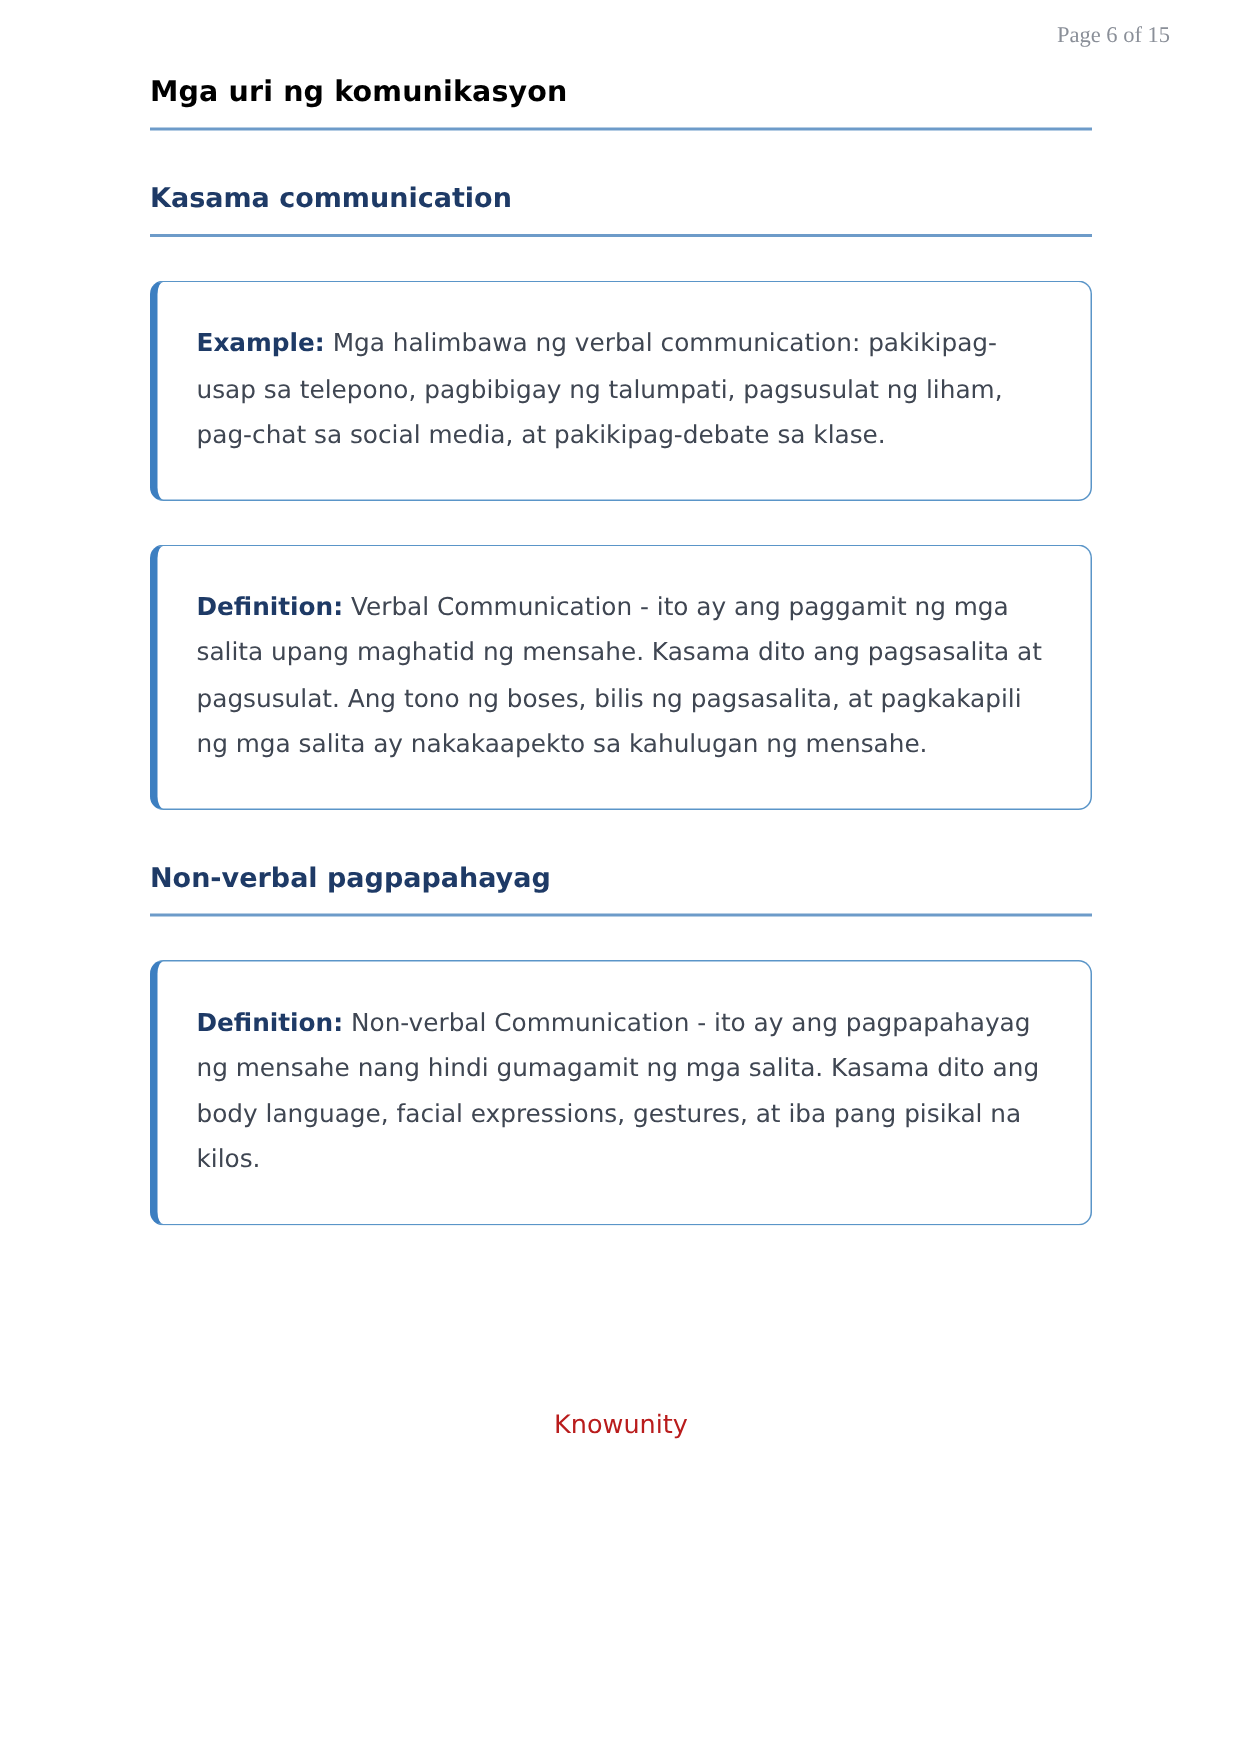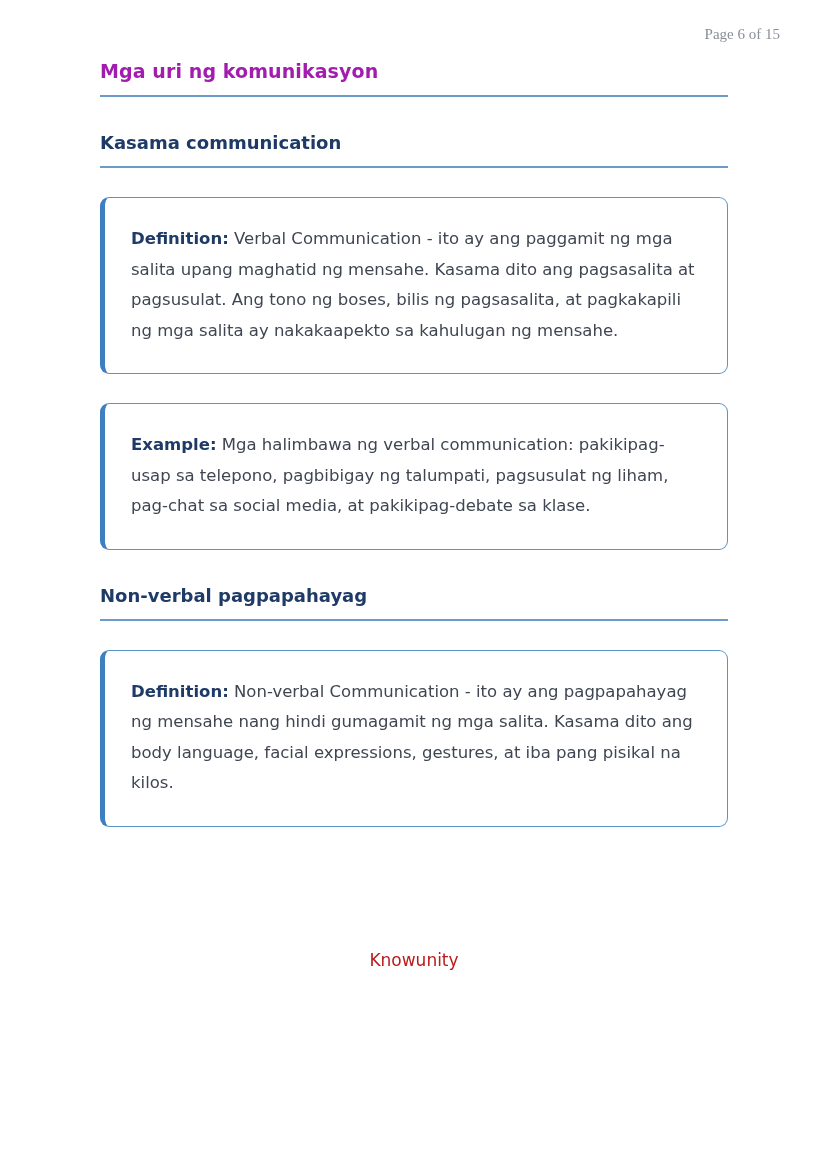--- a/index.html
+++ b/index.html
@@ -1,21 +1,21 @@
 <!DOCTYPE html>
 <html><head>
 <meta charset="utf-8">
 <style>
   * { margin: 0; padding: 0; box-sizing: border-box; }
   html, body { background: #ffffff; }
   .page {
     position: relative;
     width: 828px;
     height: 976px;
-    margin: 10px auto;
+    margin: 0 auto;
     background: #ffffff;
     font-family: "DejaVu Sans", "Liberation Sans", sans-serif;
     color: #3f4652;
     overflow: hidden;
   }
   .page-number {
     position: absolute;
     top: 16px;
     right: 48px;
     font-family: "Liberation Serif", "DejaVu Serif", serif;
@@ -24,21 +24,21 @@
   }
   .content {
     position: absolute;
     top: 50px;
     left: 100px;
     width: 628px;
   }
   h1.doc-title {
     font-size: 19px;
     font-weight: 700;
-    color: #a21caf;
+    color: #000000;
     letter-spacing: 0.1px;
   }
   .heading-rule {
     border: none;
     border-top: 2px solid #6d9bc9;
     margin-top: 13px;
   }
   h2.section-heading {
     font-size: 18px;
     font-weight: 700;
@@ -88,25 +88,25 @@
   <div class="content">
 
     <h1 class="doc-title">Mga uri ng komunikasyon</h1>
     <hr class="heading-rule">
 
 
     <h2 class="section-heading">Kasama communication</h2>
     <hr class="heading-rule">
 
     <div class="callout">
-      <p><span class="callout-label">Definition:</span> <span>Verbal Communication - ito ay ang paggamit ng mga salita upang maghatid ng mensahe. Kasama dito ang pagsasalita at pagsusulat. Ang tono ng boses, bilis ng pagsasalita, at pagkakapili ng mga salita ay nakakaapekto sa kahulugan ng mensahe.</span></p>
+      <p><span class="callout-label">Example:</span> <span>Mga halimbawa ng verbal communication: pakikipag-usap sa telepono, pagbibigay ng talumpati, pagsusulat ng liham, pag-chat sa social media, at pakikipag-debate sa klase.</span></p>
     </div>
 
     <div class="callout">
-      <p><span class="callout-label">Example:</span> <span>Mga halimbawa ng verbal communication: pakikipag-usap sa telepono, pagbibigay ng talumpati, pagsusulat ng liham, pag-chat sa social media, at pakikipag-debate sa klase.</span></p>
+      <p><span class="callout-label">Definition:</span> <span>Verbal Communication - ito ay ang paggamit ng mga salita upang maghatid ng mensahe. Kasama dito ang pagsasalita at pagsusulat. Ang tono ng boses, bilis ng pagsasalita, at pagkakapili ng mga salita ay nakakaapekto sa kahulugan ng mensahe.</span></p>
     </div>
 
     <h2 class="section-heading">Non-verbal pagpapahayag</h2>
     <hr class="heading-rule">
 
     <div class="callout">
       <p><span class="callout-label">Definition:</span> <span>Non-verbal Communication - ito ay ang pagpapahayag ng mensahe nang hindi gumagamit ng mga salita. Kasama dito ang body language, facial expressions, gestures, at iba pang pisikal na kilos.</span></p>
     </div>
 
 

